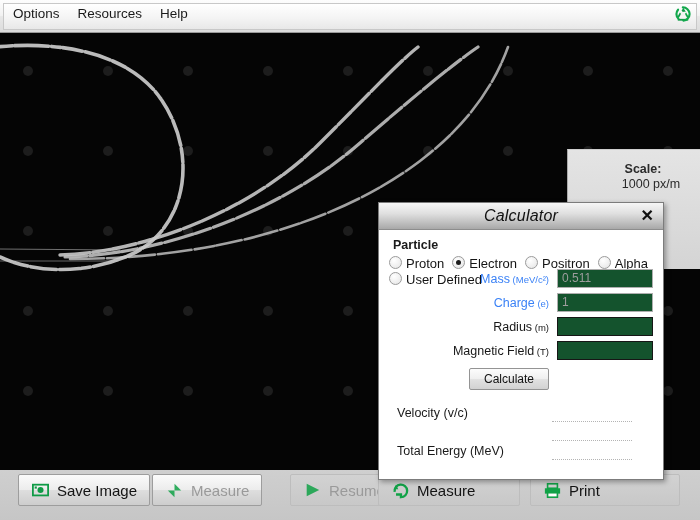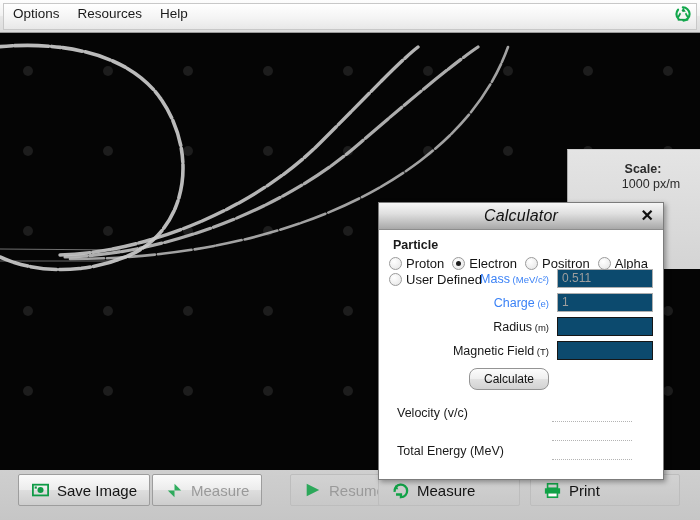--- a/index.html
+++ b/index.html
@@ -69,47 +69,47 @@
     background:linear-gradient(to bottom,#f6f6f6 0%,#e0e0e0 40%,#c0c0c0 75%,#a8a8a8 100%);
     border-bottom:1px solid #8d8d8d;
     display:flex;align-items:center;justify-content:center;
   }
   .dlg-title-text{font-size:16px;color:#111;letter-spacing:.2px;font-style:italic;}
   .dlg-close{position:absolute;right:9px;top:4px;font-size:16px;font-weight:bold;color:#111;cursor:default;line-height:18px;}
   .dlg-body{position:relative;height:250px;padding:6px 10px 0 10px;box-sizing:border-box;}
 
   .grp-label{font-size:12.5px;font-weight:bold;color:#1a1a1a;margin:2px 0 4px 4px;}
   .radio-row{display:flex;align-items:center;gap:2px;margin-bottom:1px;}
-  .radio{display:flex;align-items:center;gap:4px;font-size:13px;color:#141414;cursor:default;}
+  .radio{display:flex;gap:4px;font-size:13px;color:#141414;cursor:default;}
   .radio .dot{
     width:13px;height:13px;border-radius:50%;
     background:radial-gradient(circle at 38% 32%,#ffffff 0%,#f0f0f0 55%,#e2e2e2 100%);
     border:1px solid #9b9b9b;box-sizing:border-box;position:relative;flex:0 0 auto;
   }
   .radio.sel .dot:after{
     content:"";position:absolute;left:3px;top:3px;width:5px;height:5px;
     border-radius:50%;background:#1d1d1d;
   }
 
   .field-row{display:flex;align-items:center;justify-content:flex-end;gap:8px;margin-bottom:5px;}
   .field-label{font-size:12.5px;color:#171717;text-align:right;white-space:nowrap;}
   .field-label .sub{font-size:9.5px;}
   .field-label.dim{color:#3b82f6;}
   .field-input{
     width:96px;height:19px;box-sizing:border-box;
-    border:1px solid #161616;background:#0c4a6e;font-size:12px;color:#111;
+    border:1px solid #161616;background:#14532d;font-size:12px;color:#111;
     padding:0 4px;line-height:17px;
   }
   .field-input.dim{border-color:#aeaeae;color:#9d9d9d;}
 
   .calc-btn-row{display:flex;justify-content:center;margin:8px 0 0 -24px;}
   .calc-btn{
     min-width:80px;height:22px;box-sizing:border-box;
     background:linear-gradient(to bottom,#fcfcfc 0%,#efefef 50%,#e2e2e2 51%,#d2d2d2 100%);
-    border:1px solid #949494;border-radius:8px;
+    border:1px solid #949494;border-radius:2px;
     font-size:12px;color:#111;display:flex;align-items:center;justify-content:center;
     padding:0 12px;cursor:default;
   }
 
   .results{margin:16px 0 0 8px;}
   .res-row{position:relative;height:19px;}
   .res-label{position:absolute;left:0;top:0;font-size:12.5px;font-weight:normal;color:#1a1a1a;}
   .res-val{position:absolute;left:155px;top:7px;width:80px;height:8px;
     border-bottom:1px dotted #b4b4b4;}
 </style>

